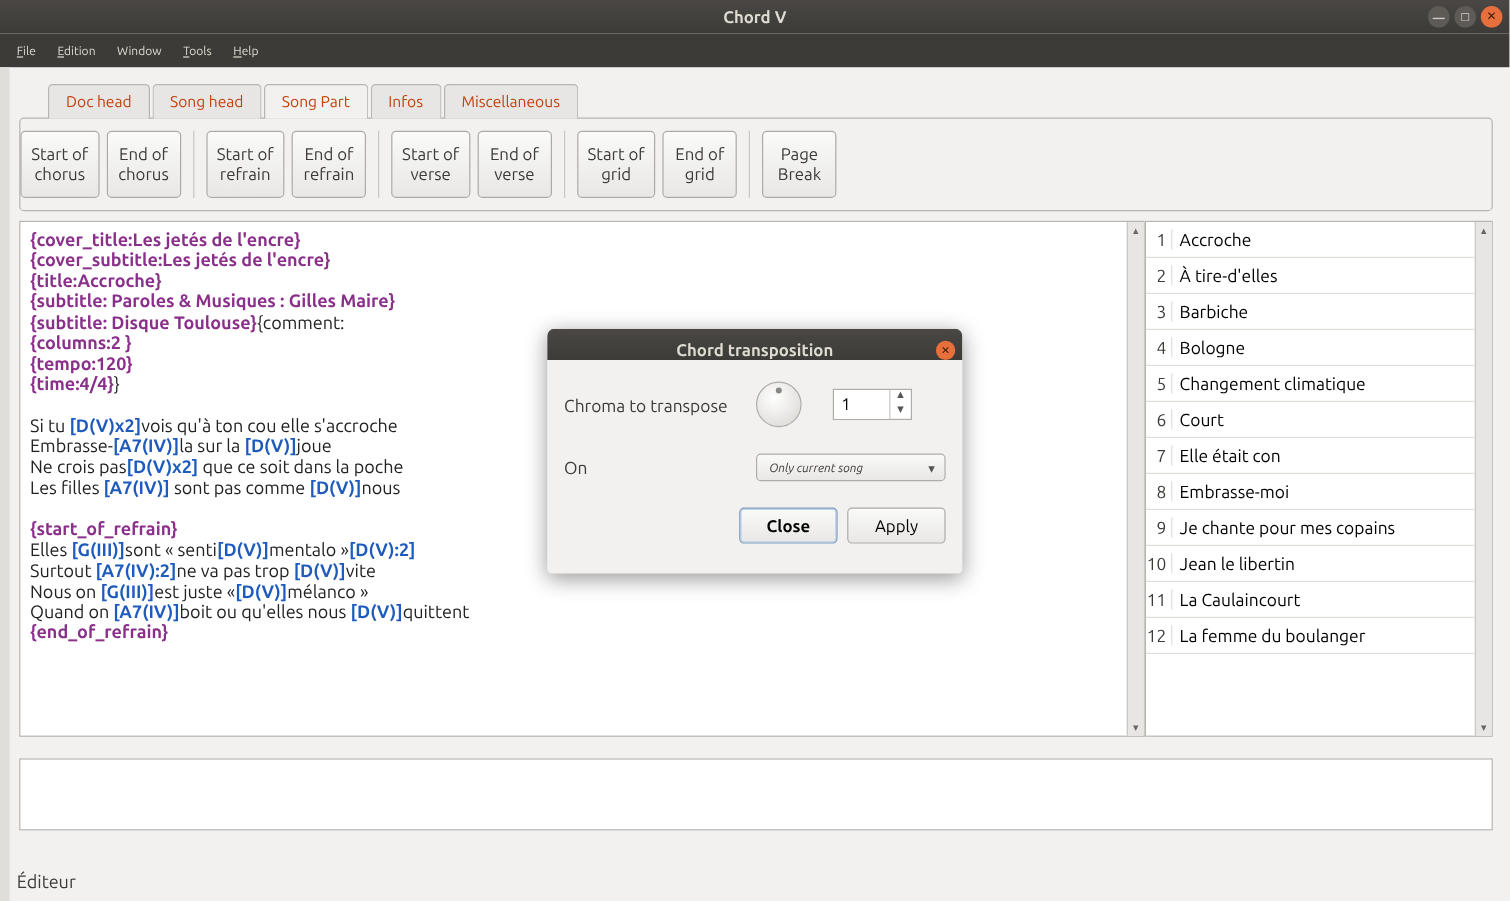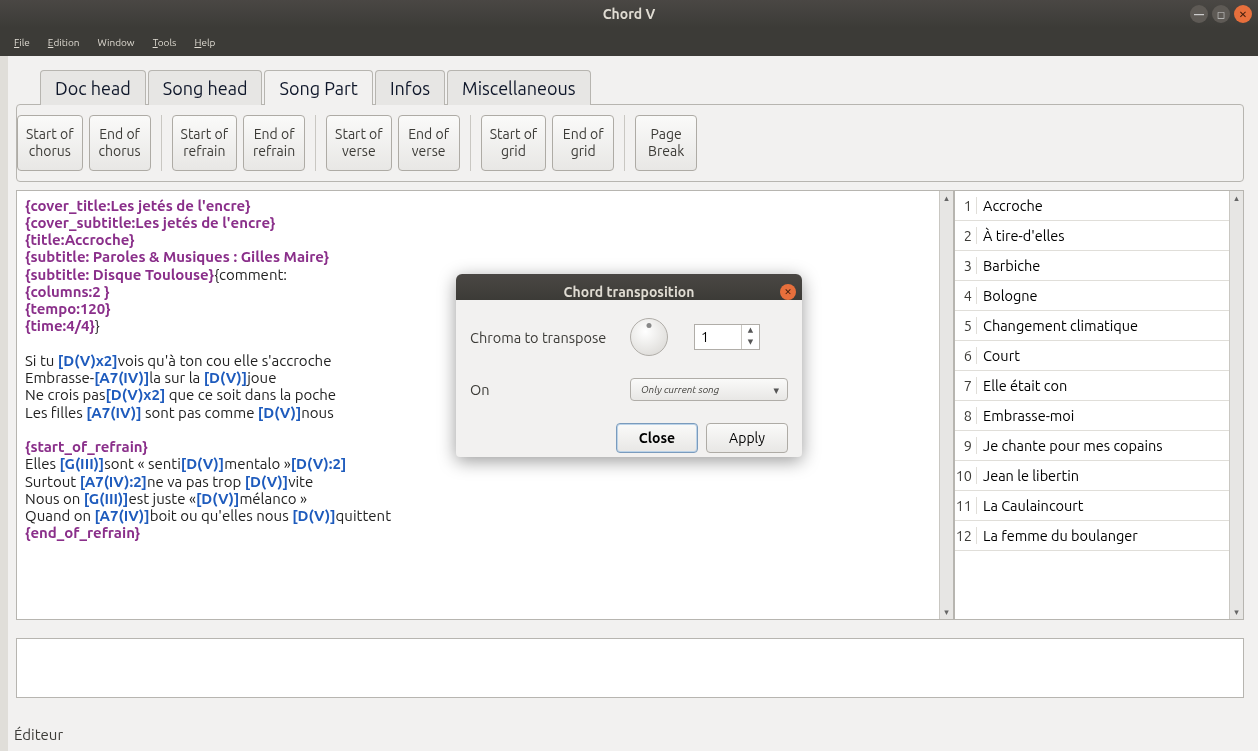--- a/index.html
+++ b/index.html
@@ -15,21 +15,21 @@
 
 
 .menubar { background: #3c3b37; height: 28px; display: flex; align-items: center; padding-left: 14px; gap: 18px; color: #dfdbd2; font-size: 10px; }
 .menubar span u { text-decoration: underline; }
 
 
 .main { position: absolute; top: 70px; left: 16px; right: 14px; bottom: 50px; }
 
 
 .tab-row { display: flex; gap: 2px; margin-left: 24px; }
-.tab { background: #e7e6e4; border: 1px solid #b7b5b0; border-bottom: none; border-radius: 4px 4px 0 0; padding: 7px 14px; font-size: 18px; color: #0f172a; cursor: pointer; }
+.tab { background: #e7e6e4; border: 1px solid #b7b5b0; border-bottom: none; border-radius: 4px 4px 0 0; padding: 7px 14px; font-size: 13px; color: #c2410c; cursor: pointer; }
 .tab.active { background: #f2f1f0; position: relative; z-index: 2; }
 
 
 .toolbar-box { border: 1px solid #b7b5b0; border-radius: 4px; background: #f2f1f0; margin-top: -1px; padding: 10px 0; display: flex; gap: 10px; }
 .tool-group { display: flex; gap: 6px; border-right: 1px solid #c9c7c2; padding-right: 10px; }
 .tool-group:last-child { border-right: none; }
 .tbtn { background: linear-gradient(#fafaf9,#e8e7e5); border: 1px solid #aeaba5; border-radius: 4px; padding: 10px 8px; font-size: 14px; color: #3c3b37; text-align: center; line-height: 1.2; min-width: 62px; cursor: pointer; }
 
 
 .content-row { display: flex; gap: 0; margin-top: 8px; height: 430px; }
@@ -49,21 +49,21 @@
 
 .bottom-box { border: 1px solid #b7b5b0; background: #fff; margin-top: 18px; height: 60px; }
 
 
 .statusbar { position: absolute; left: 14px; bottom: 8px; font-size: 15px; color: #3c3b37; }
 
 
 .dialog { position: absolute; left: 456px; top: 274px; width: 346px; background: #f2f1f0; box-shadow: 0 4px 18px rgba(0,0,0,0.4); border-radius: 6px 6px 4px 4px; overflow: hidden; }
 .dialog-titlebar { background: linear-gradient(#4a4744,#3c3b37); height: 26px; display: flex; align-items: flex-end; justify-content: center; color: #dfdbd2; font-size: 14px; font-weight: bold; position: relative; }
 .dialog-close { position: absolute; right: 6px; width: 16px; height: 16px; border-radius: 50%; background: #e76f3c; color: #3a1a0a; font-size: 9px; display: flex; align-items: center; justify-content: center; }
-.dialog-body { padding: 18px 14px 4px 14px; font-size: 14.5px; color: #3c3b37; }
+.dialog-body { padding: 18px 14px 25px 14px; font-size: 14.5px; color: #3c3b37; }
 .drow { display: flex; align-items: center; margin-bottom: 22px; }
 .drow label { width: 160px; }
 .dial { width: 38px; height: 38px; border-radius: 50%; background: radial-gradient(circle at 40% 35%, #fff, #d6d4d0); border: 1px solid #b0ada8; position: relative; margin-right: 26px; }
 .dial::after { content: ""; position: absolute; top: 4px; left: 50%; width: 5px; height: 5px; background: #888; border-radius: 50%; transform: translateX(-50%); }
 .spin { display: flex; border: 1px solid #b0ada8; background: #fff; height: 26px; width: 66px; }
 .spin input { border: none; width: 46px; padding: 0 6px; font-size: 14px; }
 .spin .arrows { width: 18px; display: flex; flex-direction: column; border-left: 1px solid #c9c7c2; }
 .spin .arrows span { flex: 1; font-size: 7px; text-align: center; color: #555; }
 .dselect { border: 1px solid #b0ada8; background: linear-gradient(#fafaf9,#e8e7e5); border-radius: 4px; padding: 5px 24px 5px 10px; font-size: 10px; position: relative; width: 158px; font-style: italic; }
 .dselect::after { content: "▾"; position: absolute; right: 8px; top: 5px; font-size: 11px; color: #555; }

